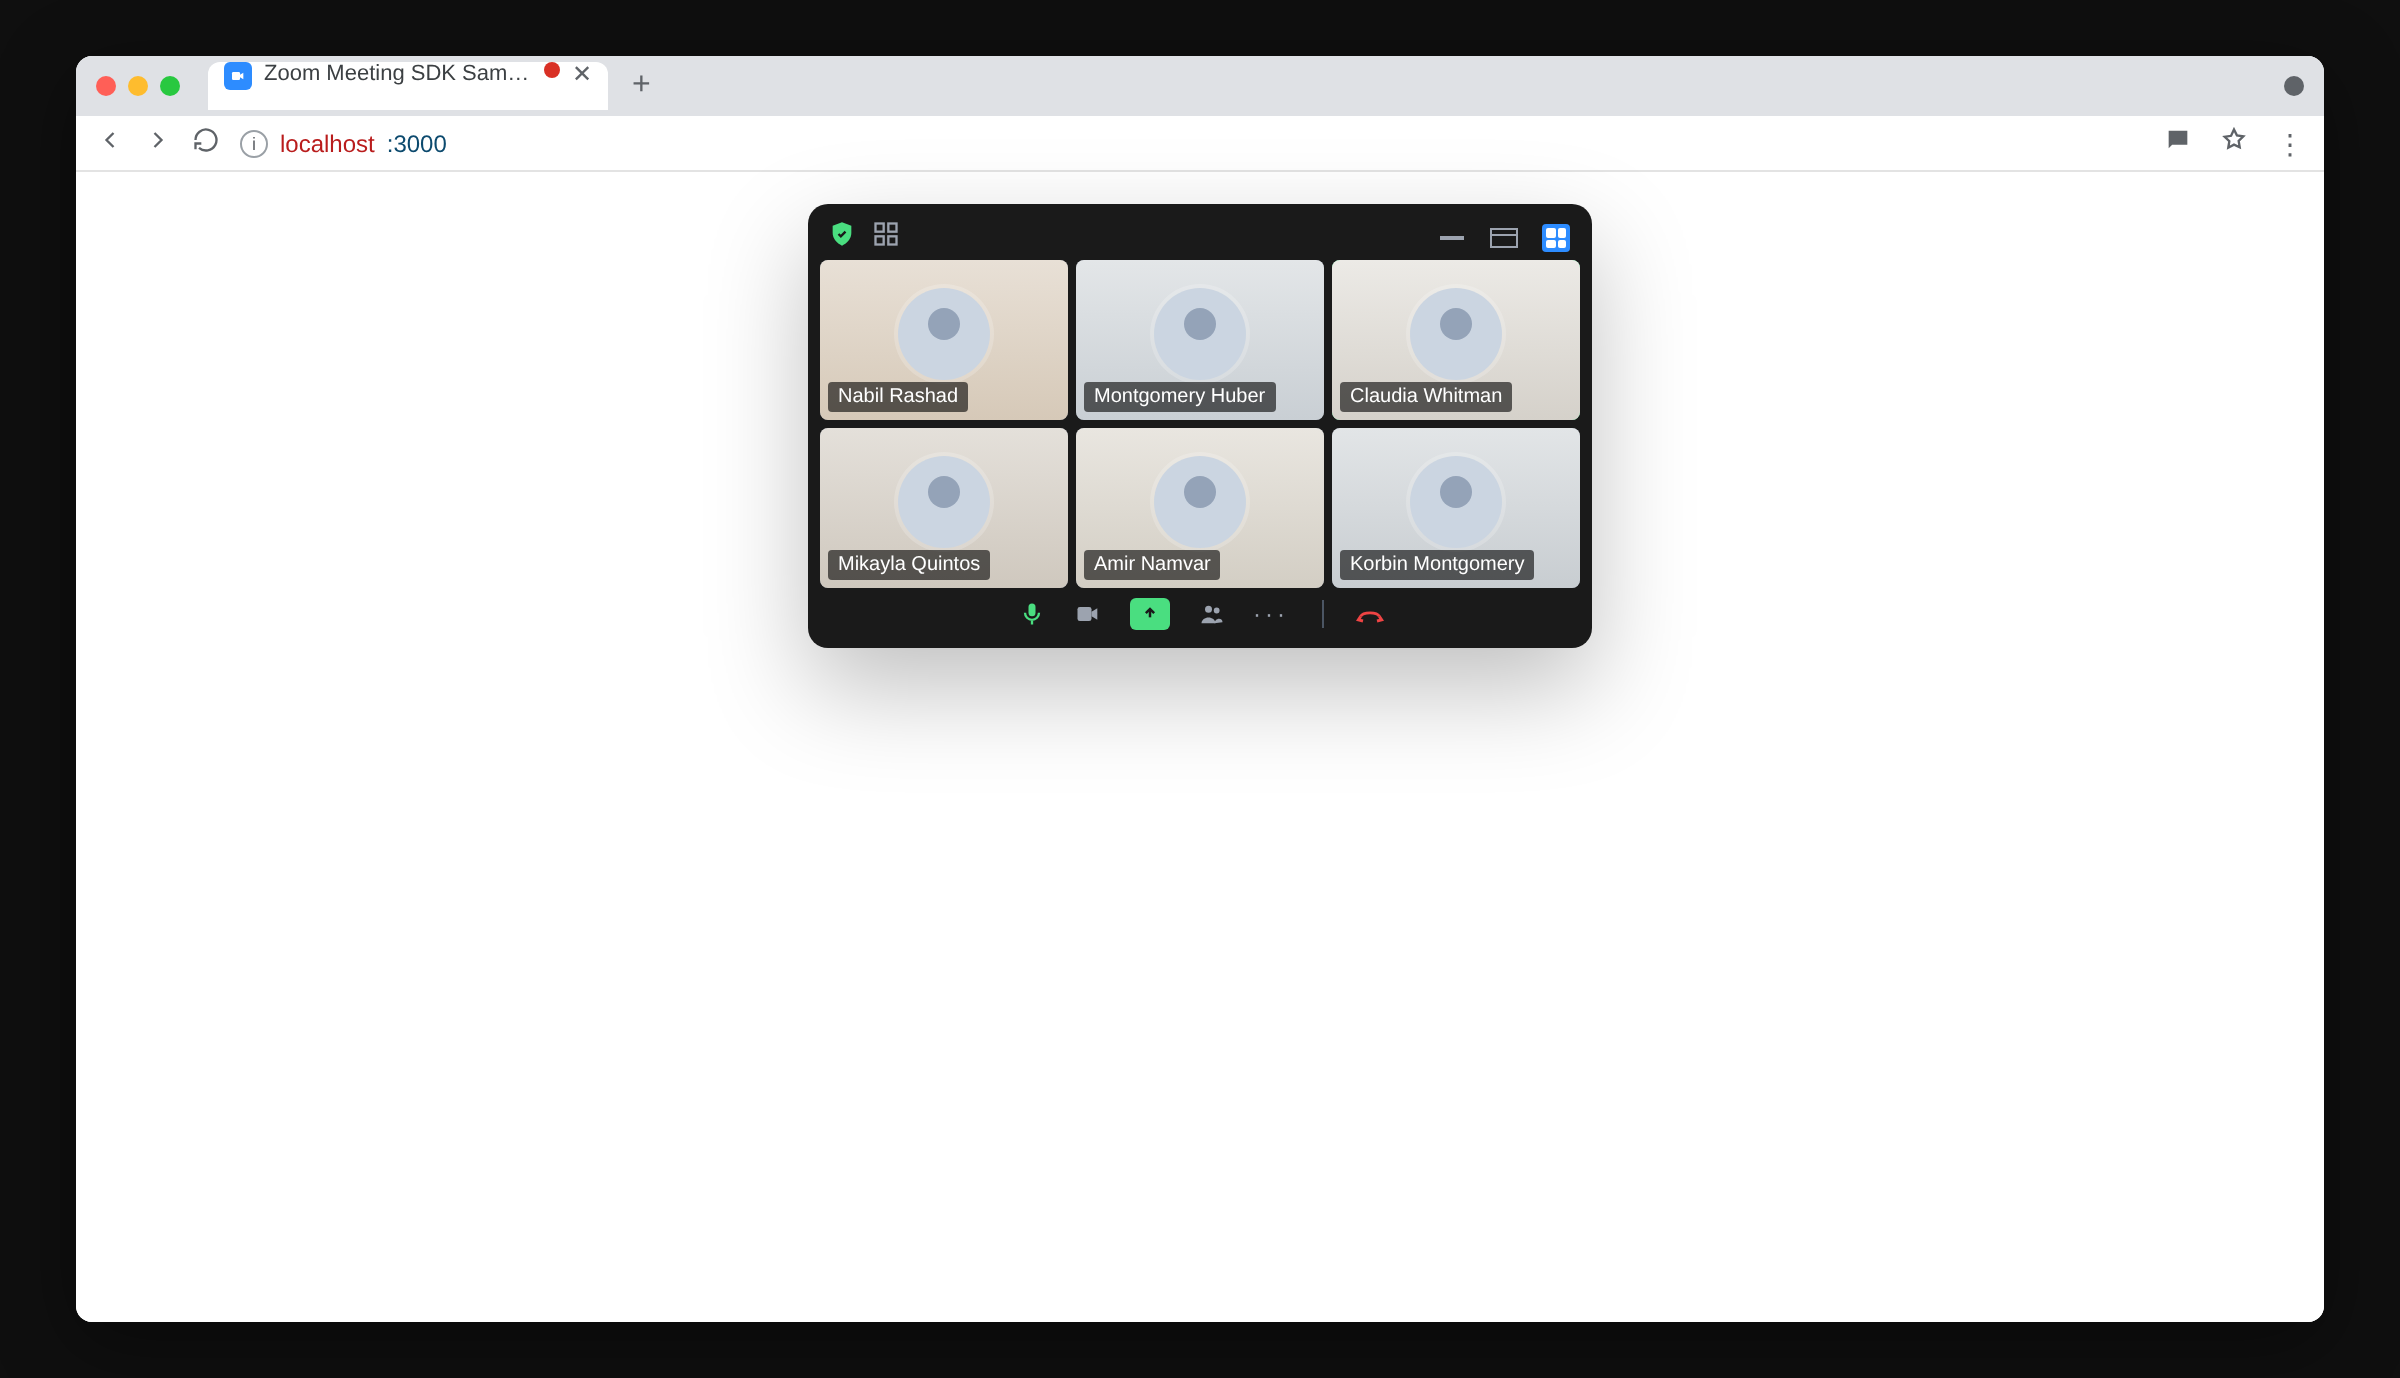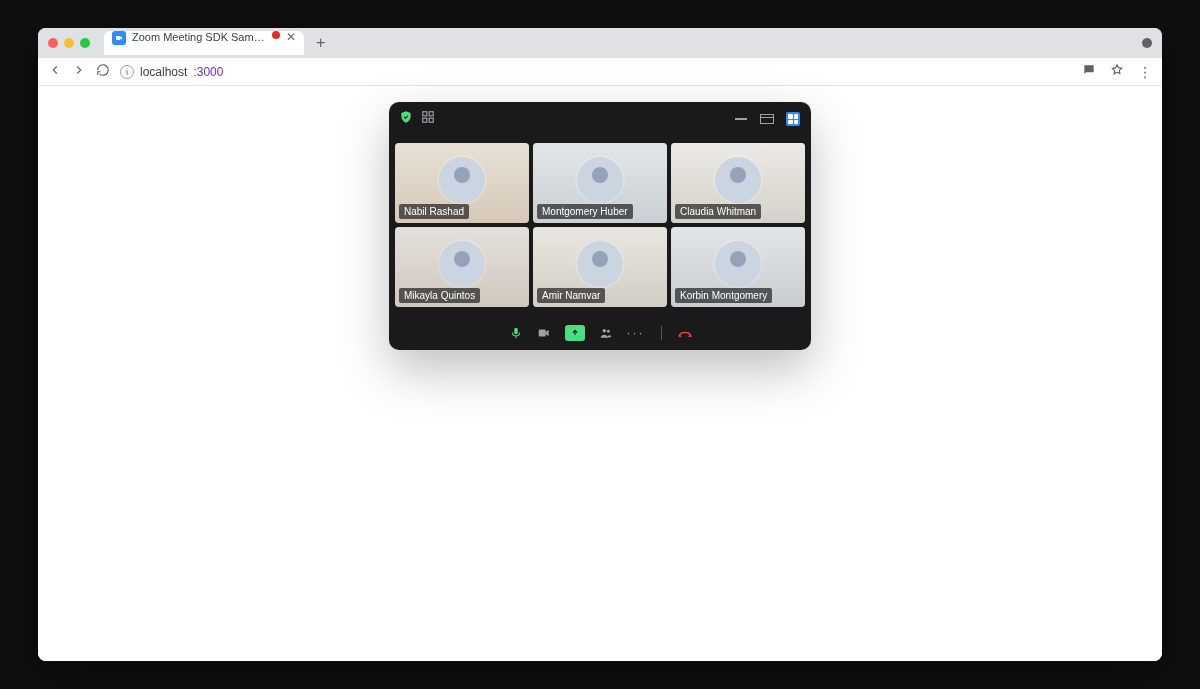--- a/index.html
+++ b/index.html
@@ -84,28 +84,28 @@
   }
   .toolbar .spacer { flex:1; }
   .toolbar .tb-right { display:flex; align-items:center; gap:14px; }
   .toolbar .tb-right svg { width:14px;height:14px; }
   .toolbar .kebab { font-size:14px; color:#5f6368; }
   
   .page { flex:1; background:#fff; position:relative; }
   .zoom-widget {
     position:absolute;
     left:50%; top:16px; transform:translateX(-50%);
-    width:422px;
+    width:392px;
     background:#1a1a1a;
     border-radius:10px;
     padding:6px 6px 6px 6px;
     box-shadow: 0 20px 50px rgba(0,0,0,.25);
     display:flex;
     flex-direction:column;
-    gap:13px;
+    gap:0;
   }
   
   .w-top {
     height:22px;
     display:flex;
     align-items:center;
     padding:0 4px;
   }
   .w-top .left { display:flex; align-items:center; gap:8px; }
   .w-top .shield { color:#4ade80; }
@@ -221,22 +221,22 @@
         </svg>
     </span>
     <span class="nav-btn">
       <svg viewBox="0 0 24 24" fill="none" stroke="currentColor" stroke-width="2">
           <path d="M3 12a9 9 0 1 1 3 6.7"></path>
           <path d="M3 20v-5h5"></path>
         </svg>
     </span>
     <div class="addr">
       <span class="info">i</span>
-      <span style="color:#404040">localhost</span>
-        <span style="color:#6d28d9">:3000</span>
+      <span style="color:#b91c1c">localhost</span>
+        <span style="color:#0c4a6e">:3000</span>
     </div>
     <div class="spacer"></div>
     <div class="tb-right">
       <span>
         <svg viewBox="0 0 24 24" fill="#5f6368">
             <path d="M4 4h16v12H7l-3 3z"></path>
           </svg>
       </span>
       <span>
         <svg viewBox="0 0 24 24" fill="none" stroke="#5f6368" stroke-width="2">

